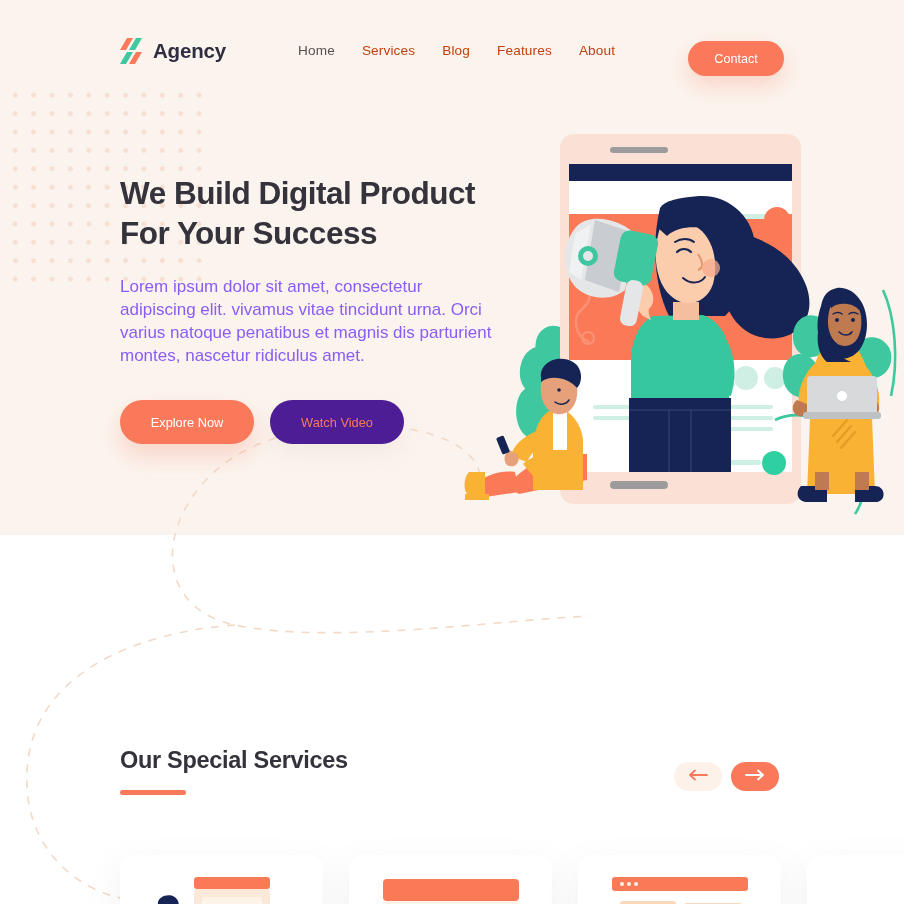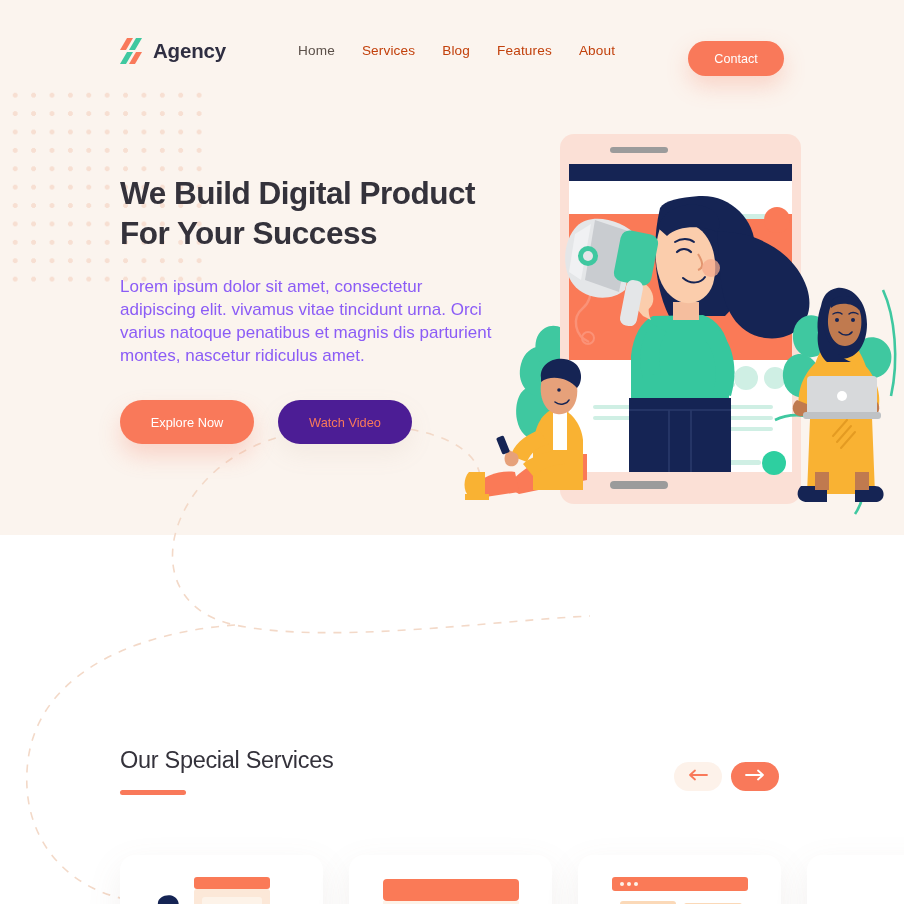--- a/index.html
+++ b/index.html
@@ -57,21 +57,21 @@
   
   .hero-copy { position: absolute; left: 120px; top: 173px; width: 400px; }
   .hero-title {
     font-size: 31.5px; line-height: 40px; font-weight: 700;
     color: #34323B; letter-spacing: -0.5px;
   }
   .hero-sub {
     margin-top: 22px; width: 378px;
     font-size: 17px; line-height: 23px; color: #8b5cf6;
   }
-  .hero-actions { margin-top: 33px; display: flex; align-items: center; gap: 24px; }
+  .hero-actions { margin-top: 33px; display: flex; align-items: center; gap: 16px; }
   .btn-primary {
     width: 134px; height: 44px; border-radius: 22px;
     background: #F9795A; color: #ffffff; font-size: 12.8px;
     display: flex; align-items: center; justify-content: center;
     border: none; cursor: pointer;
     box-shadow: 0 12px 22px rgba(249,121,90,0.25);
     font-family: "Liberation Sans", sans-serif;
   }
   .btn-ghost {
     width: 134px; height: 44px; border-radius: 22px;
@@ -87,21 +87,21 @@
 
   
   .brands {
     position: absolute; left: 0; top: 600px; width: 904px; height: 88px;
     display: flex; align-items: center;
   }
 
   
   .services-head { position: absolute; left: 120px; top: 745px; width: 420px; }
   .services-title {
-    font-size: 23.5px; line-height: 31px; font-weight: 400;
+    font-size: 23.5px; line-height: 31px; font-weight: 700;
     color: #34323B; letter-spacing: -0.3px;
   }
   .title-rule { margin-top: 14px; width: 66px; height: 5px; border-radius: 3px; background: #F9795A; }
 
   .carousel-nav { position: absolute; left: 674px; top: 762px; display: flex; gap: 9px; }
   .nav-arrow {
     width: 48px; height: 29px; border-radius: 15px;
     display: flex; align-items: center; justify-content: center;
     border: none; cursor: pointer;
   }

